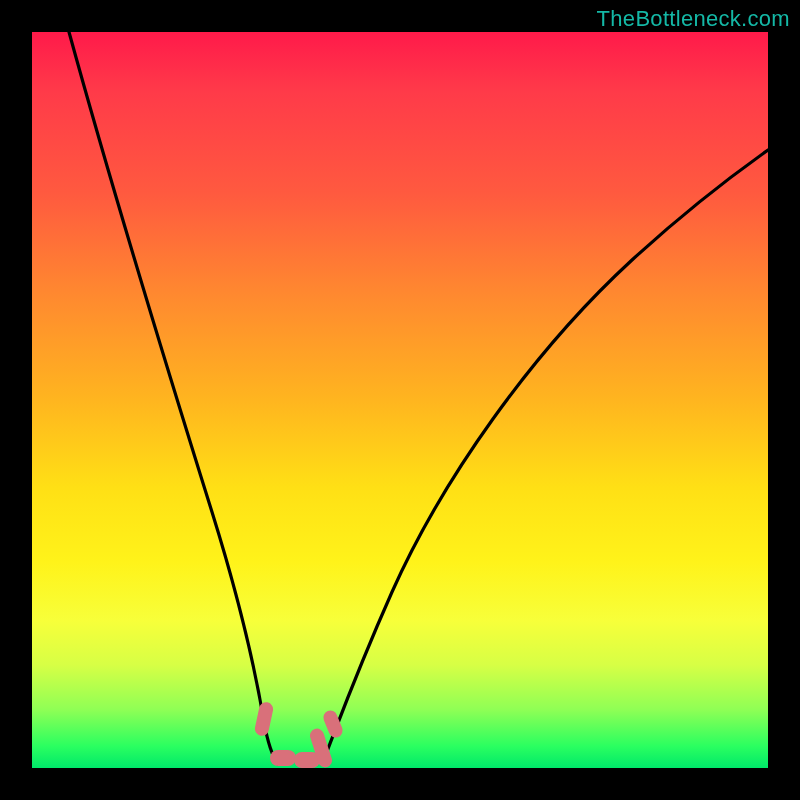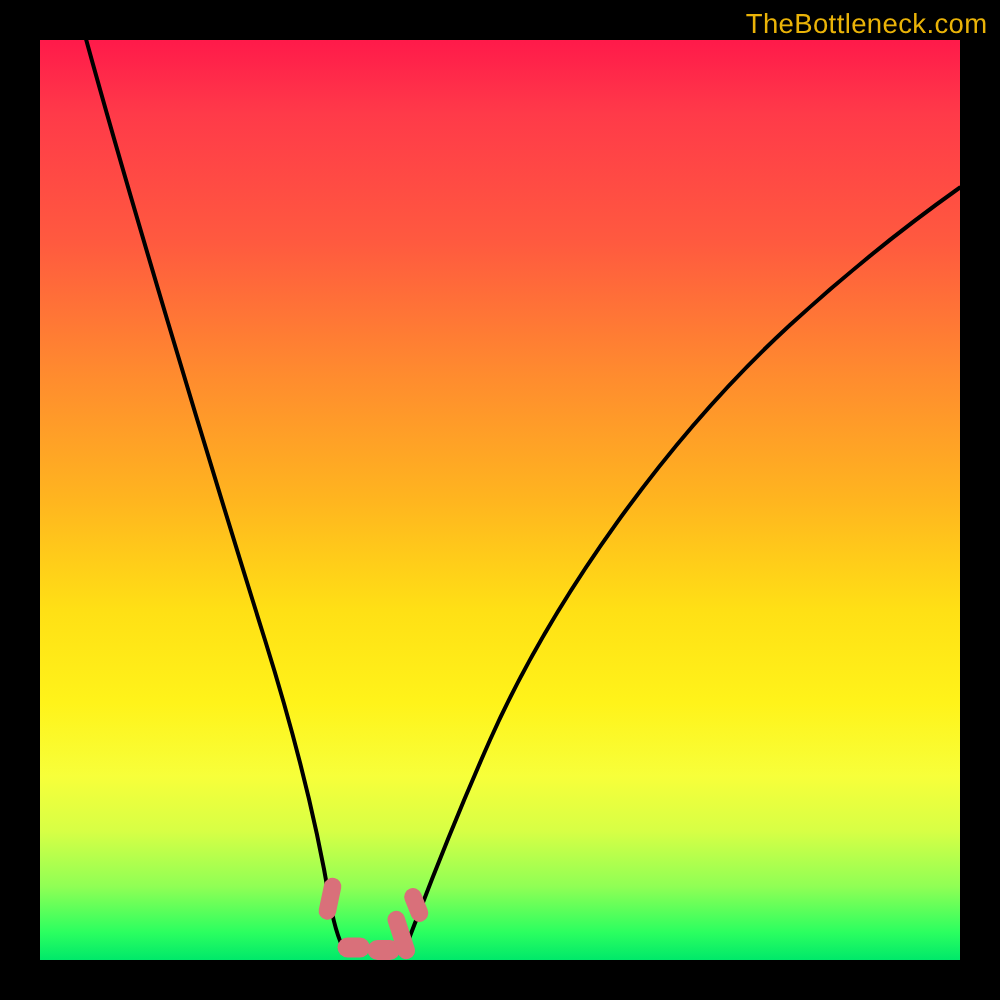--- a/index.html
+++ b/index.html
@@ -46,21 +46,21 @@
     position: absolute;
     top: 0;
     left: 0;
     width: 736px;
     height: 736px;
   }
   .watermark {
     position: absolute;
     top: 6px;
     right: 10px;
-    color: #eab308;
+    color: #14b8a6;
     font-size: 22px;
     letter-spacing: 0.3px;
     font-weight: 400;
     user-select: none;
     margin-left: 37px;
   }
 </style>
 </head>
 <body>
 

